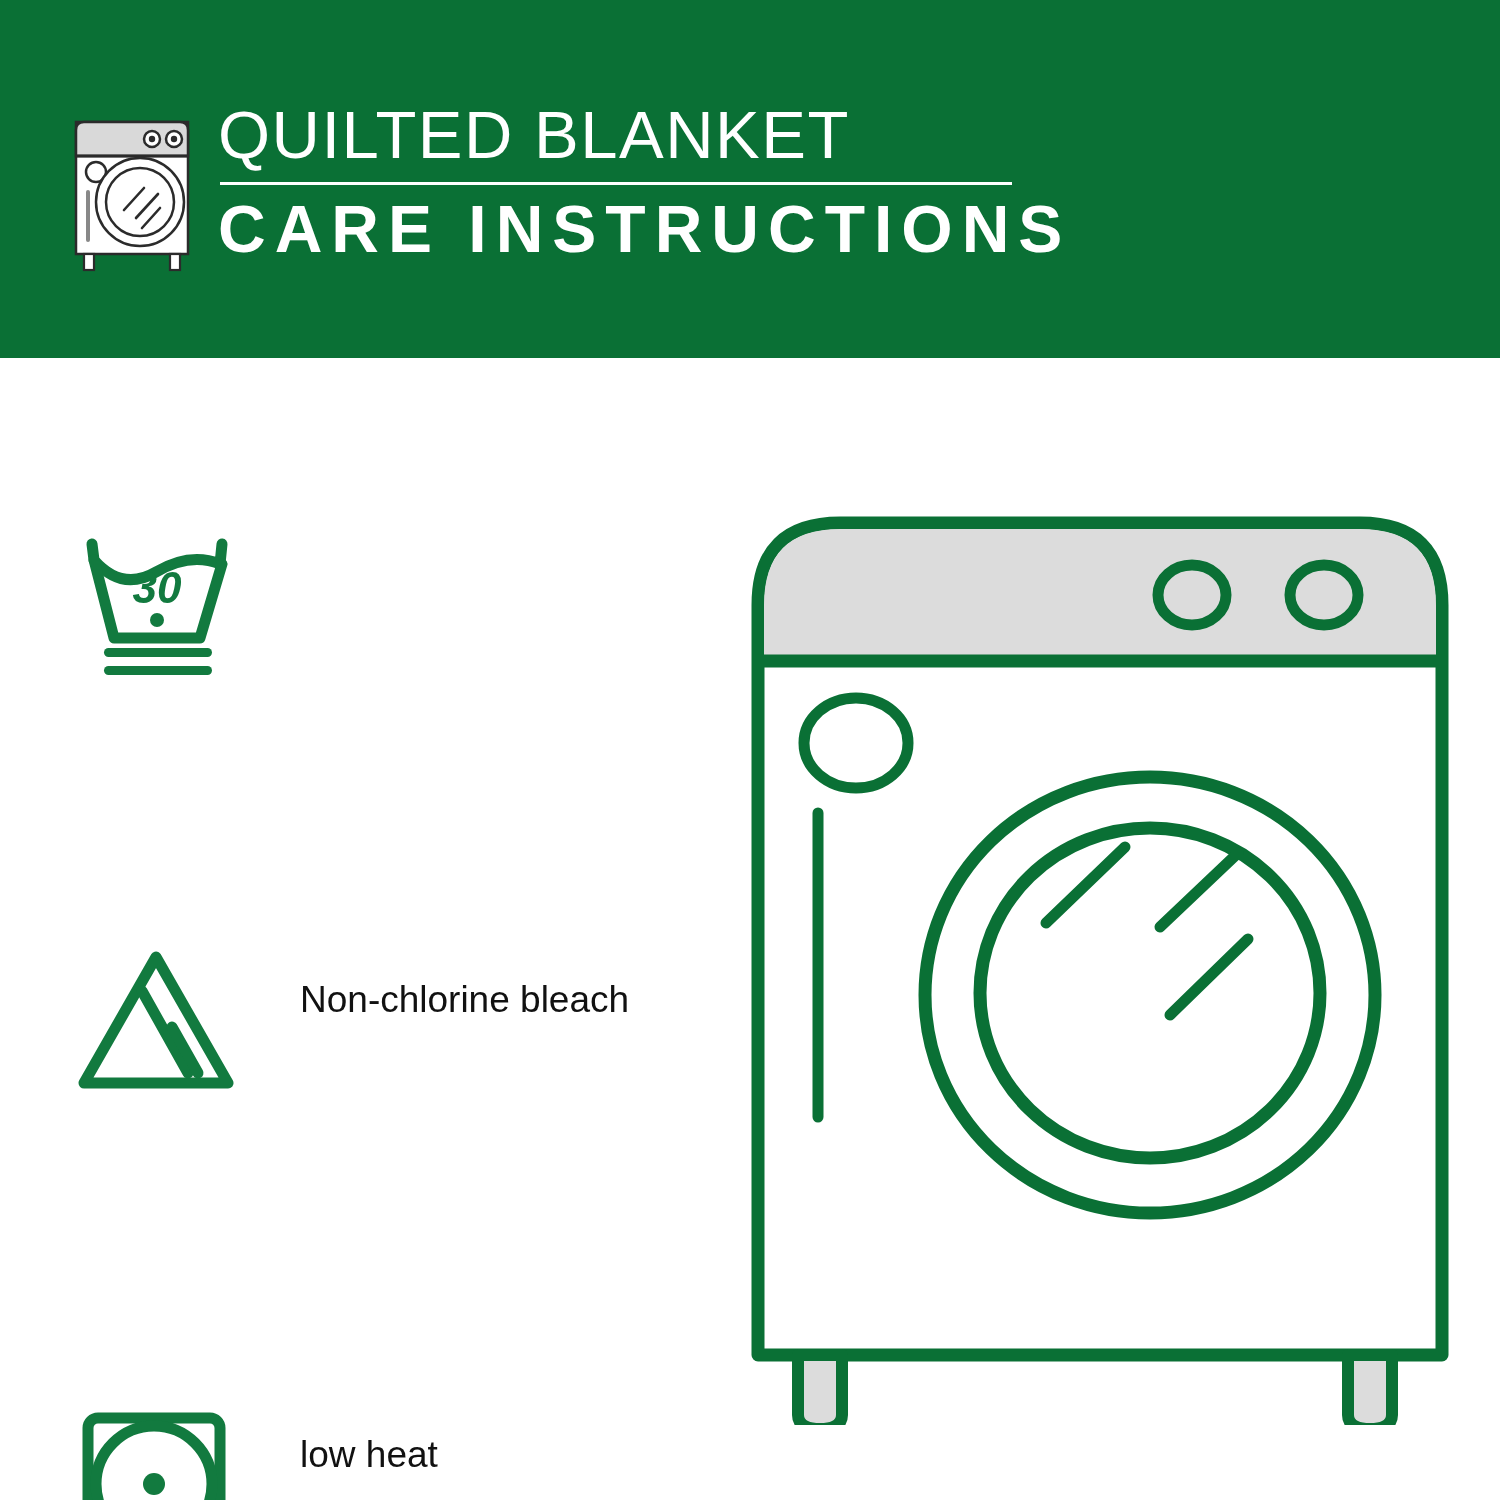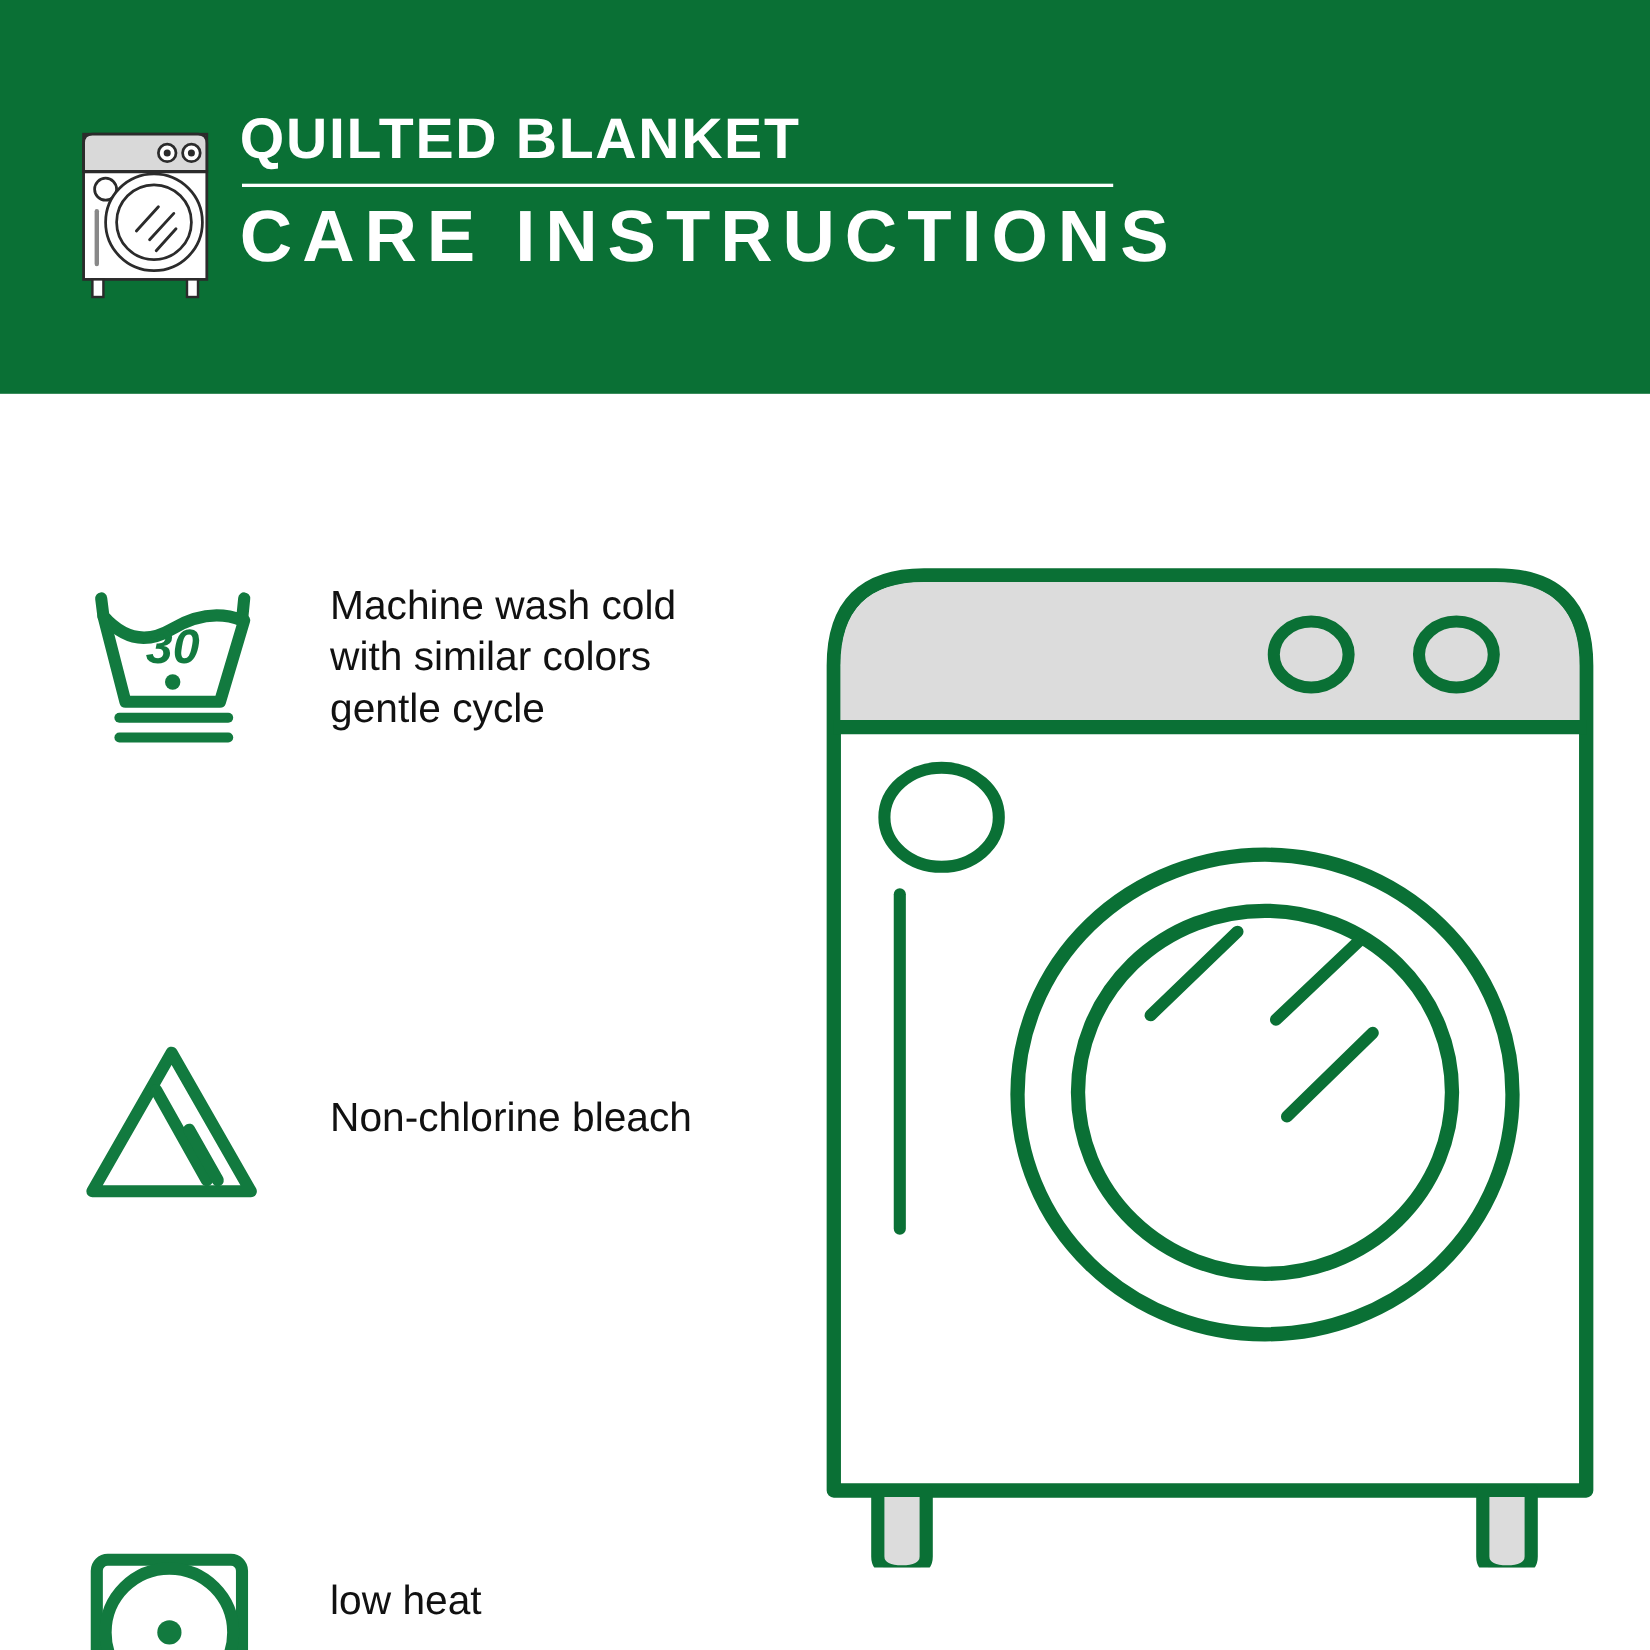--- a/index.html
+++ b/index.html
@@ -32,22 +32,22 @@
     height: 170px;
   }
   .header-text {
     position: absolute;
     left: 218px;
     top: 100px;
     width: 1010px;
   }
   .title-main {
     color: #ffffff;
-    font-size: 52px;
-    font-weight: 700;
+    font-size: 67px;
+    font-weight: 400;
     letter-spacing: 1.5px;
     line-height: 1.05;
     white-space: nowrap;
   }
   .title-rule {
     width: 792px;
     height: 3px;
     background: #ffffff;
     margin: 12px 0 10px 2px;
   }
@@ -84,21 +84,21 @@
     left: 300px;
     width: 420px;
     color: #111111;
     font-size: 37px;
     line-height: 1.25;
     font-weight: 400;
   }
   .care-row-1 .care-icon { top: 20px; }
   .care-row-1 .care-text { top: 28px; }
   .care-row-2 .care-icon { top: 228px; }
-  .care-row-2 .care-text { top: 262px; margin-top: 16px; }
+  .care-row-2 .care-text { top: 262px; }
   .care-row-3 .care-icon { top: 470px; }
   .care-row-3 .care-text { top: 502px; }
 
   
   .machine-wrap {
     position: absolute;
     left: 740px;
     top: 495px;
     width: 720px;
     height: 930px;
@@ -155,25 +155,20 @@
         <g fill="none" stroke="#127a3f" stroke-width="11" stroke-linecap="round" stroke-linejoin="round">
           <path d="M22 24 L24 40 Q52 72 86 52 Q120 32 150 44 L152 24"></path>
           <path d="M24 40 L44 118 L130 118 L152 44"></path>
         </g>
         <text x="87" y="83" font-family="Liberation Sans, sans-serif" font-size="44" font-weight="700" fill="#127a3f" text-anchor="middle">30</text>
         <circle cx="87" cy="100" r="7" fill="#127a3f"></circle>
         <rect x="34" y="128" width="108" height="9" rx="4.5" fill="#127a3f"></rect>
         <rect x="34" y="146" width="108" height="9" rx="4.5" fill="#127a3f"></rect>
       </svg>
     </div>
-    <div class="care-text">
-      <div>Machine wash cold</div>
-      <div>with similar colors</div>
-      <div>gentle cycle</div>
-    </div>
   </div>
 
   <div class="care-row care-row-2">
     <div class="care-icon">
       <svg viewBox="0 0 180 170" width="180" height="170">
         <g fill="none" stroke="#127a3f" stroke-width="11" stroke-linecap="round" stroke-linejoin="round">
           <path d="M86 14 L158 140 L14 140 Z"></path>
           <line x1="72" y1="48" x2="118" y2="130"></line>
           <line x1="102" y1="84" x2="128" y2="130"></line>
         </g>

